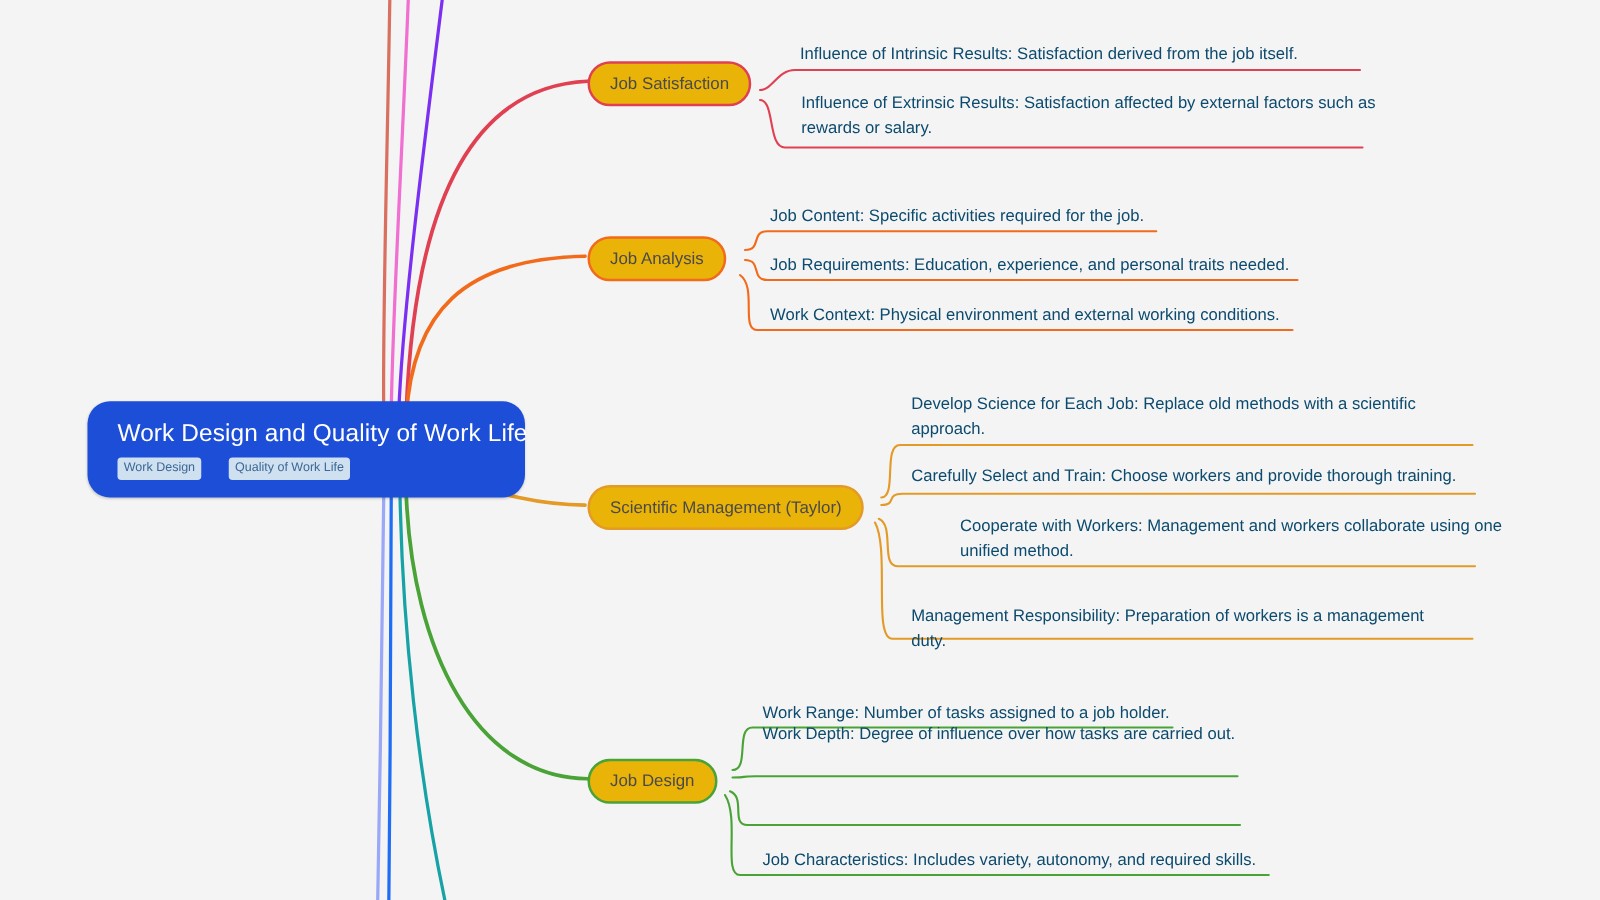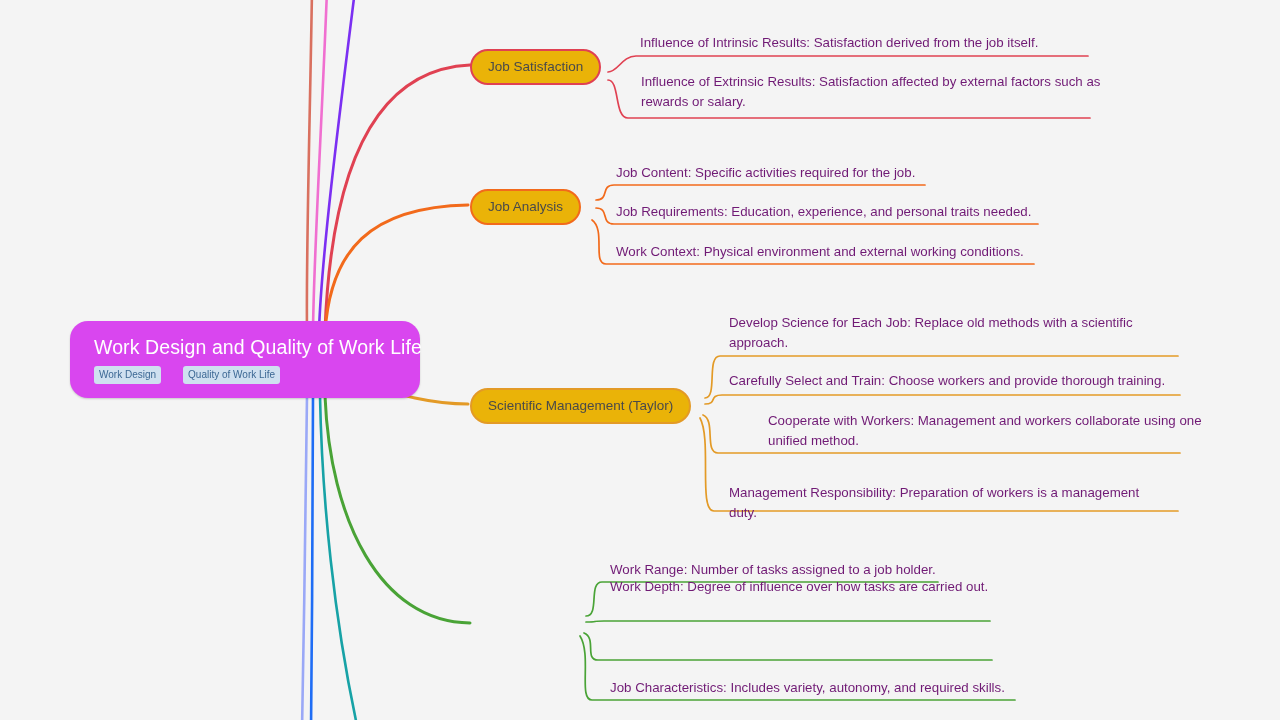--- a/index.html
+++ b/index.html
@@ -12,21 +12,21 @@
   }
   #canvas{position:absolute;inset:0;width:1280px;height:720px;}
   .edges{position:absolute;left:0;top:0;width:1280px;height:720px;pointer-events:none;}
 
   
   .root{
     position:absolute;
     left:70px;top:321px;
     width:350px;
     box-sizing:border-box;
-    background:#d946ef;
+    background:#1d4ed8;
     border-radius:18px;
     padding:14px 40px 14px 24px;
     z-index:5;
     box-shadow:0 1px 2px rgba(0,0,0,.18);
   }
   .root-title{
     color:#ffffff;
     font-size:19.5px;
     line-height:24px;
     letter-spacing:.1px;
@@ -55,21 +55,21 @@
     color:#4a4a4a;
     white-space:nowrap;
     z-index:4;
   }
 
   
   .leaf{
     position:absolute;
     font-size:13.3px;
     line-height:19.5px;
-    color:#701a75;
+    color:#0c4a6e;
     z-index:3;
   }
   .leaf.w1{width:470px;}
   .leaf.w3{width:460px;}
 </style>
 </head>
 <body>
 
 <div id="canvas">
 
@@ -130,17 +130,20 @@
   <div class="leaf" style="left:616px;top:242px;width:440px;">Work Context: Physical environment and external working conditions.</div>
 
   <div class="pill" style="left:470px;top:388px;border-color:#e39a26;">
     <span>Scientific Management (Taylor)</span>
   </div>
   <div class="leaf" style="left:729px;top:313px;width:420px;">Develop Science for Each Job: Replace old methods with a scientific approach.</div>
   <div class="leaf" style="left:729px;top:371px;width:448px;">Carefully Select and Train: Choose workers and provide thorough training.</div>
   <div class="leaf" style="left:768px;top:411px;width:450px;">Cooperate with Workers: Management and workers collaborate using one unified method.</div>
   <div class="leaf" style="left:729px;top:483px;width:430px;">Management Responsibility: Preparation of workers is a management duty.</div>
 
+  <div class="pill" style="left:470px;top:607px;border-color:#49a336;">
+    <span>Job Design</span>
+  </div>
   <div class="leaf" style="left:610px;top:560px;width:400px;">Work Range: Number of tasks assigned to a job holder.</div>
   <div class="leaf" style="left:610px;top:577px;width:420px;">Work Depth: Degree of influence over how tasks are carried out.</div>
   <div class="leaf" style="left:610px;top:678px;width:430px;">Job Characteristics: Includes variety, autonomy, and required skills.</div>
 
 </div>
 
 </body></html>

